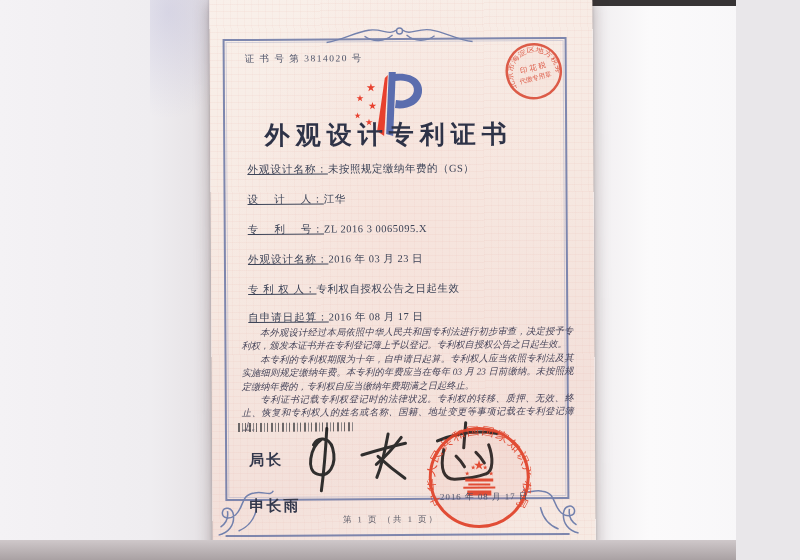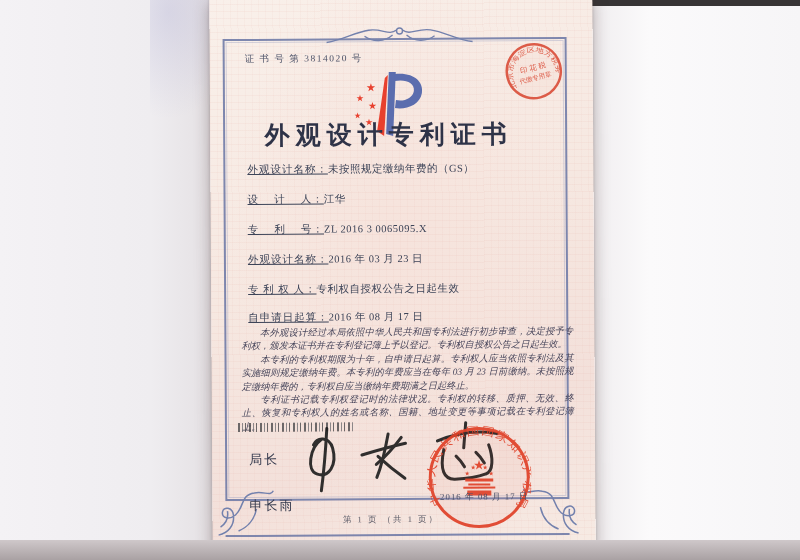--- a/index.html
+++ b/index.html
@@ -1,16 +1,16 @@
 <!DOCTYPE html>
 <html><head>
 <meta charset="utf-8">
 <style>
   html,body{margin:0;padding:0;background:#e9e7ea;}
-  #photo{position:relative;width:800px;height:560px;overflow:hidden;
+  #photo{position:relative;width:736px;height:560px;overflow:hidden;
          font-family:"Liberation Serif","DejaVu Serif",serif;background:#f7f6f8;}
   
   .bg-left{position:absolute;left:0;top:0;width:215px;height:560px;
            background:linear-gradient(90deg,#f4f2f5,#efedf0 70%,#e4e0e3);}
   .bg-right{position:absolute;left:585px;top:0;width:215px;height:560px;
             background:linear-gradient(90deg,#efecee,#fbfafb 30%,#f6f5f7);}
   .bg-topstrip{position:absolute;left:562px;top:0;width:238px;height:6px;background:#373435;}
   .bg-bottom{position:absolute;left:0;top:540px;width:800px;height:20px;
              background:linear-gradient(180deg,#cfc8ca,#a9a1a3);}
   .bg-glare{position:absolute;left:150px;top:0;width:90px;height:120px;
@@ -36,21 +36,21 @@
   .title{position:absolute;left:0;right:26px;top:122px;text-align:center;
          font-size:25px;font-weight:600;letter-spacing:6px;color:#2e3348;}
   .row{position:absolute;left:37px;right:34px;font-size:10.5px;color:#3d4458;letter-spacing:.5px;white-space:nowrap;}
   .row .lab{letter-spacing:1px;text-decoration:underline;}
   .paras{position:absolute;left:30px;top:330px;width:332px;font-size:9.3px;line-height:13.4px;
          color:#46445a;text-align:justify;font-style:italic;}
   .paras p{margin:0;text-indent:2em;}
   .barcode{position:absolute;left:26px;top:426px;width:116px;height:9px;opacity:.75;
            background:repeating-linear-gradient(90deg,#3f3f42 0 2px,rgba(0,0,0,0) 2px 4px,
              #6a6a6e 4px 5px,rgba(0,0,0,0) 5px 7px,#3f3f42 7px 8px,rgba(0,0,0,0) 8px 11px);}
-  .officer{position:absolute;left:37px;font-size:13px;font-weight:400;color:#33384c;letter-spacing:2px;}
+  .officer{position:absolute;left:37px;font-size:15px;font-weight:700;color:#33384c;letter-spacing:2px;}
   .sig{position:absolute;left:80px;top:424px;width:240px;height:78px;transform:rotate(-2deg);}
   .seal-big{position:absolute;left:215px;top:430px;width:104px;height:104px;opacity:.92;}
   .seal-small{position:absolute;left:294px;top:46px;width:60px;height:60px;opacity:.85;transform:rotate(-14deg);}
   .issue-date{position:absolute;left:222px;top:496px;width:100px;text-align:center;
               font-size:8.8px;color:#4a4f66;letter-spacing:1px;z-index:1;}
   .footer{position:absolute;left:0;right:26px;top:518px;text-align:center;font-size:8.5px;color:#5a5a66;letter-spacing:2px;}
   svg text{font-family:"Liberation Serif","DejaVu Serif",serif;}
 </style>
 </head>
 <body>

